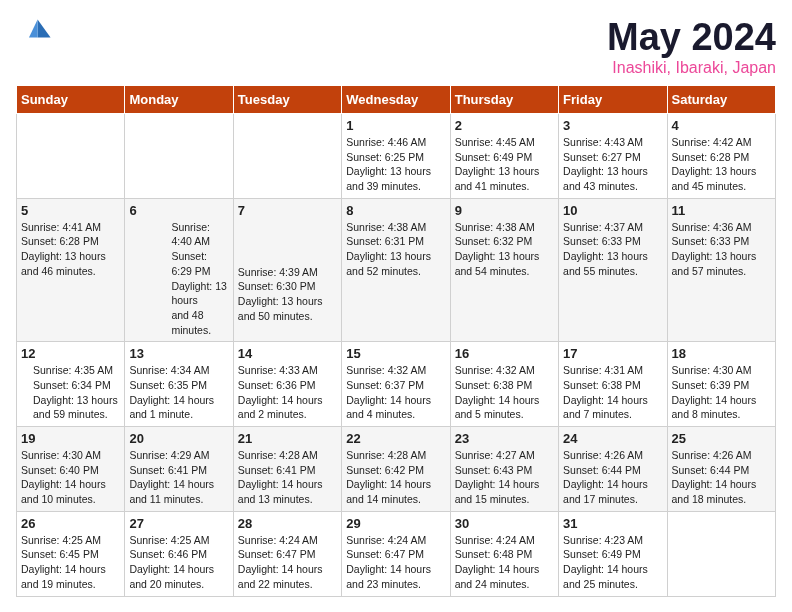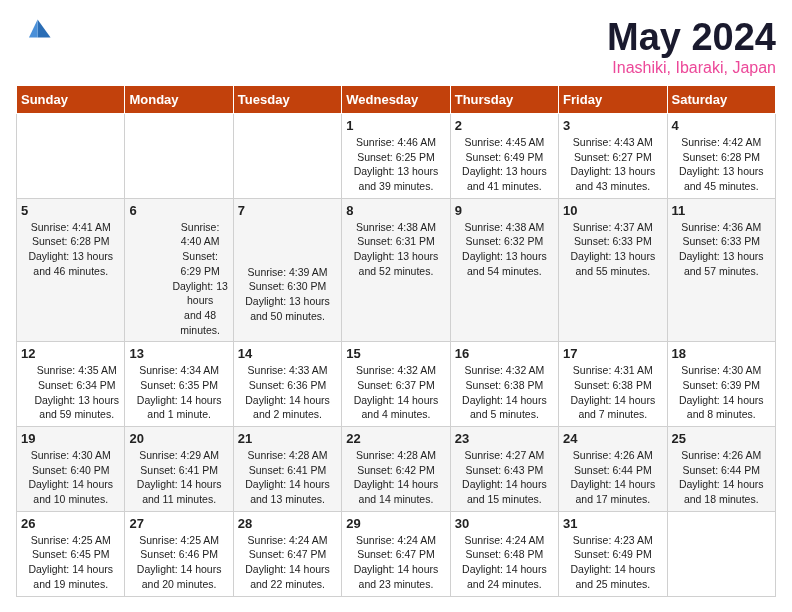--- a/index.html
+++ b/index.html
@@ -74,21 +74,20 @@
     }
     .day-number {
       font-weight: bold;
       font-size: 13px;
       margin-bottom: 2px;
     }
     .day-info {
       font-size: 10.5px;
       line-height: 1.4;
       color: #222;
-      text-align: center;
     }
     .empty-cell {
       background: #fff !important;
     }
   </style>
 </head>
 <body>
 
 <div class="header-top">
   <div class="logo">

